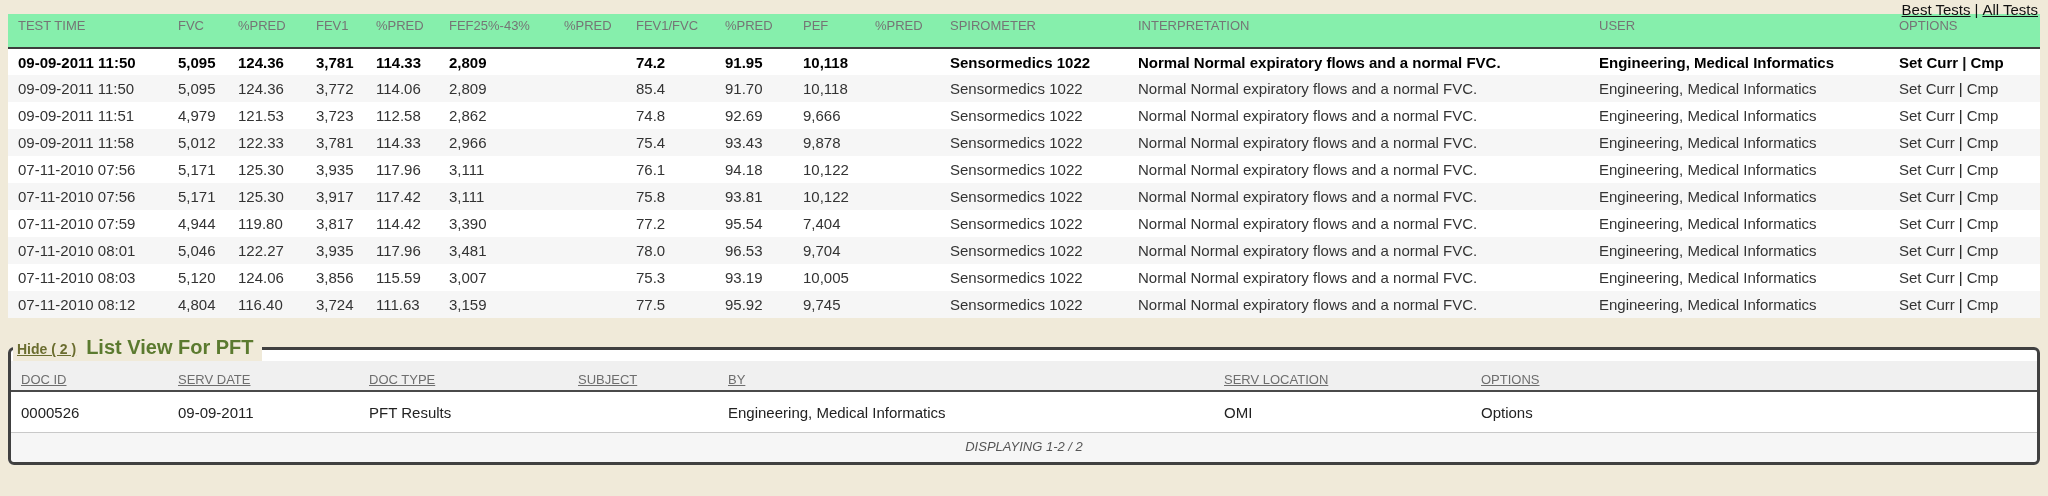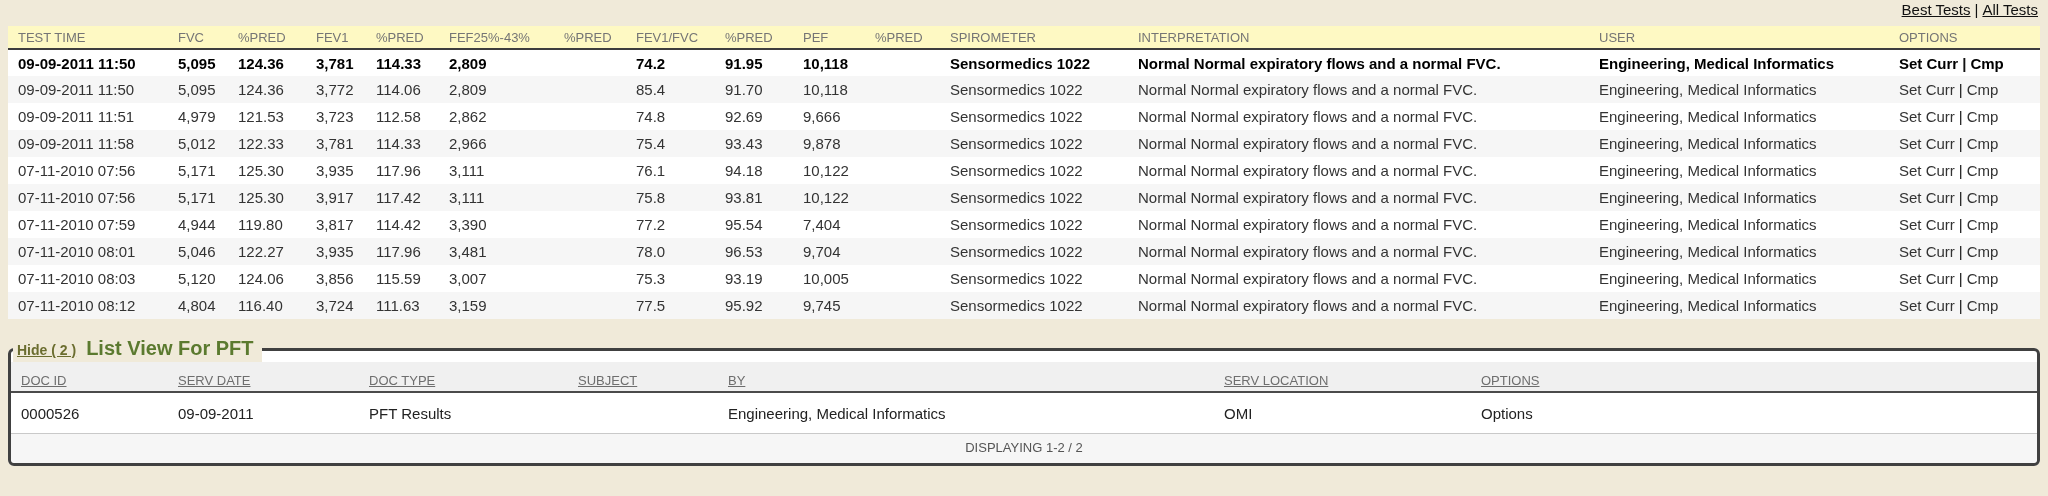--- a/index.html
+++ b/index.html
@@ -5,38 +5,38 @@
   * { box-sizing: border-box; }
   html,body { margin:0; padding:0; }
   body {
     width:2048px; height:496px;
     background:#f0ead9;
     font-family:"Liberation Sans", sans-serif;
     overflow:hidden;
   }
   
   .top-links {
-    height:26px;
+    height:14px;
     padding:2px 10px 1px 0;
     text-align:right;
     font-size:15px; line-height:15px;
     color:#111;
   }
   .top-links a { color:#111; text-decoration:underline; cursor:pointer; }
   .sep { padding:0 4px; text-decoration:none; color:#111; }
 
   
   table.pft {
     border-collapse:collapse; table-layout:fixed;
     margin:0 8px; width:2032px; background:#ffffff;
   }
   table.pft thead th {
-    background:#fef9c3; color:#757575;
+    background:#86efac; color:#757575;
     font-weight:400; font-size:13px; line-height:15px;
-    text-align:left; padding:4px 4px 3px 10px;
+    text-align:left; padding:4px 4px 14px 10px;
     border-bottom:2px solid #3d3d3d;
     white-space:nowrap; overflow:hidden;
   }
   table.pft td {
     font-size:15px; color:#333;
     height:27px; padding:0 4px 0 10px;
     white-space:nowrap; overflow:hidden;
   }
   table.pft tbody tr:nth-child(even) { background:#f6f6f6; }
   table.pft tbody tr.best td { font-weight:700; color:#000; }
@@ -73,20 +73,21 @@
   }
   table.docs tbody tr:nth-child(even) { background:#f4f4f4; }
   a.options-link { color:#222; text-decoration:none; cursor:pointer; }
   .docs-footer {
     border-top:1px solid #c9c9c9;
     background:#f6f6f6;
     text-align:center;
     font-size:13px; color:#555;
     padding:6px 0 8px;
     border-radius:0 0 5px 5px;
+    font-style:italic;
   }
 </style>
 </head>
 <body>
 
 <div>
 
   <div class="top-links">
     <a>Best Tests</a><span class="sep">|</span><a>All Tests</a>
   </div>

